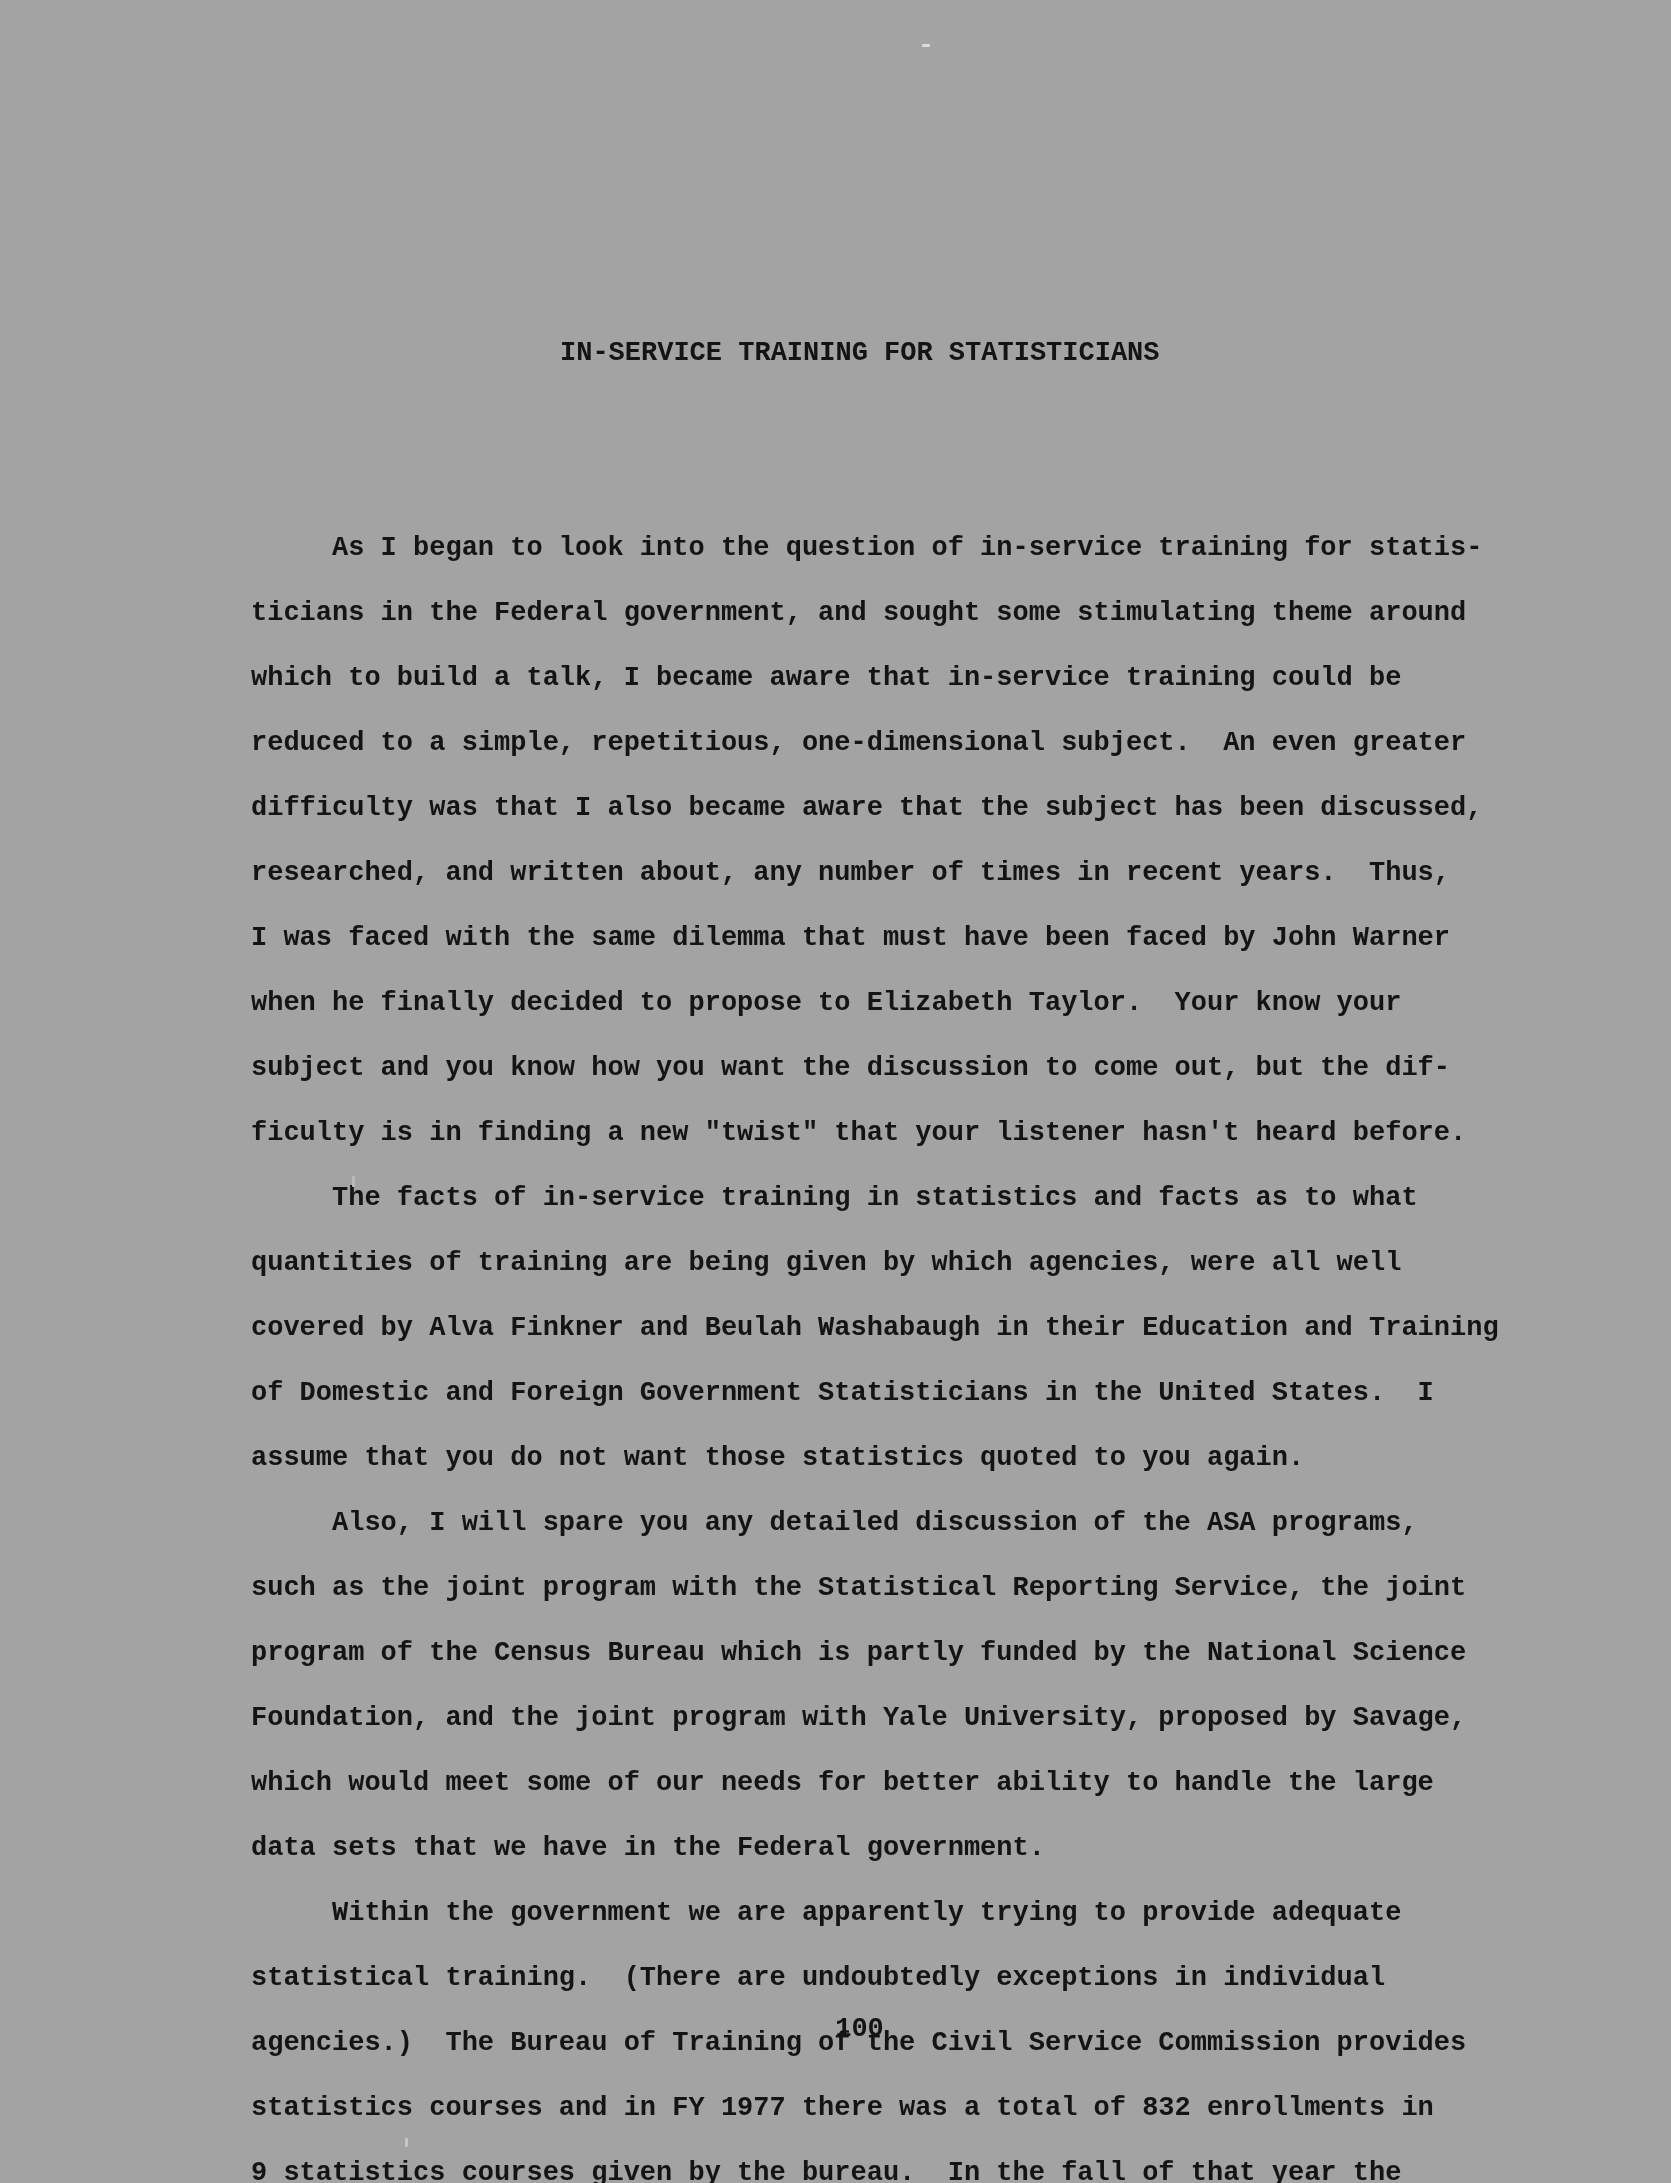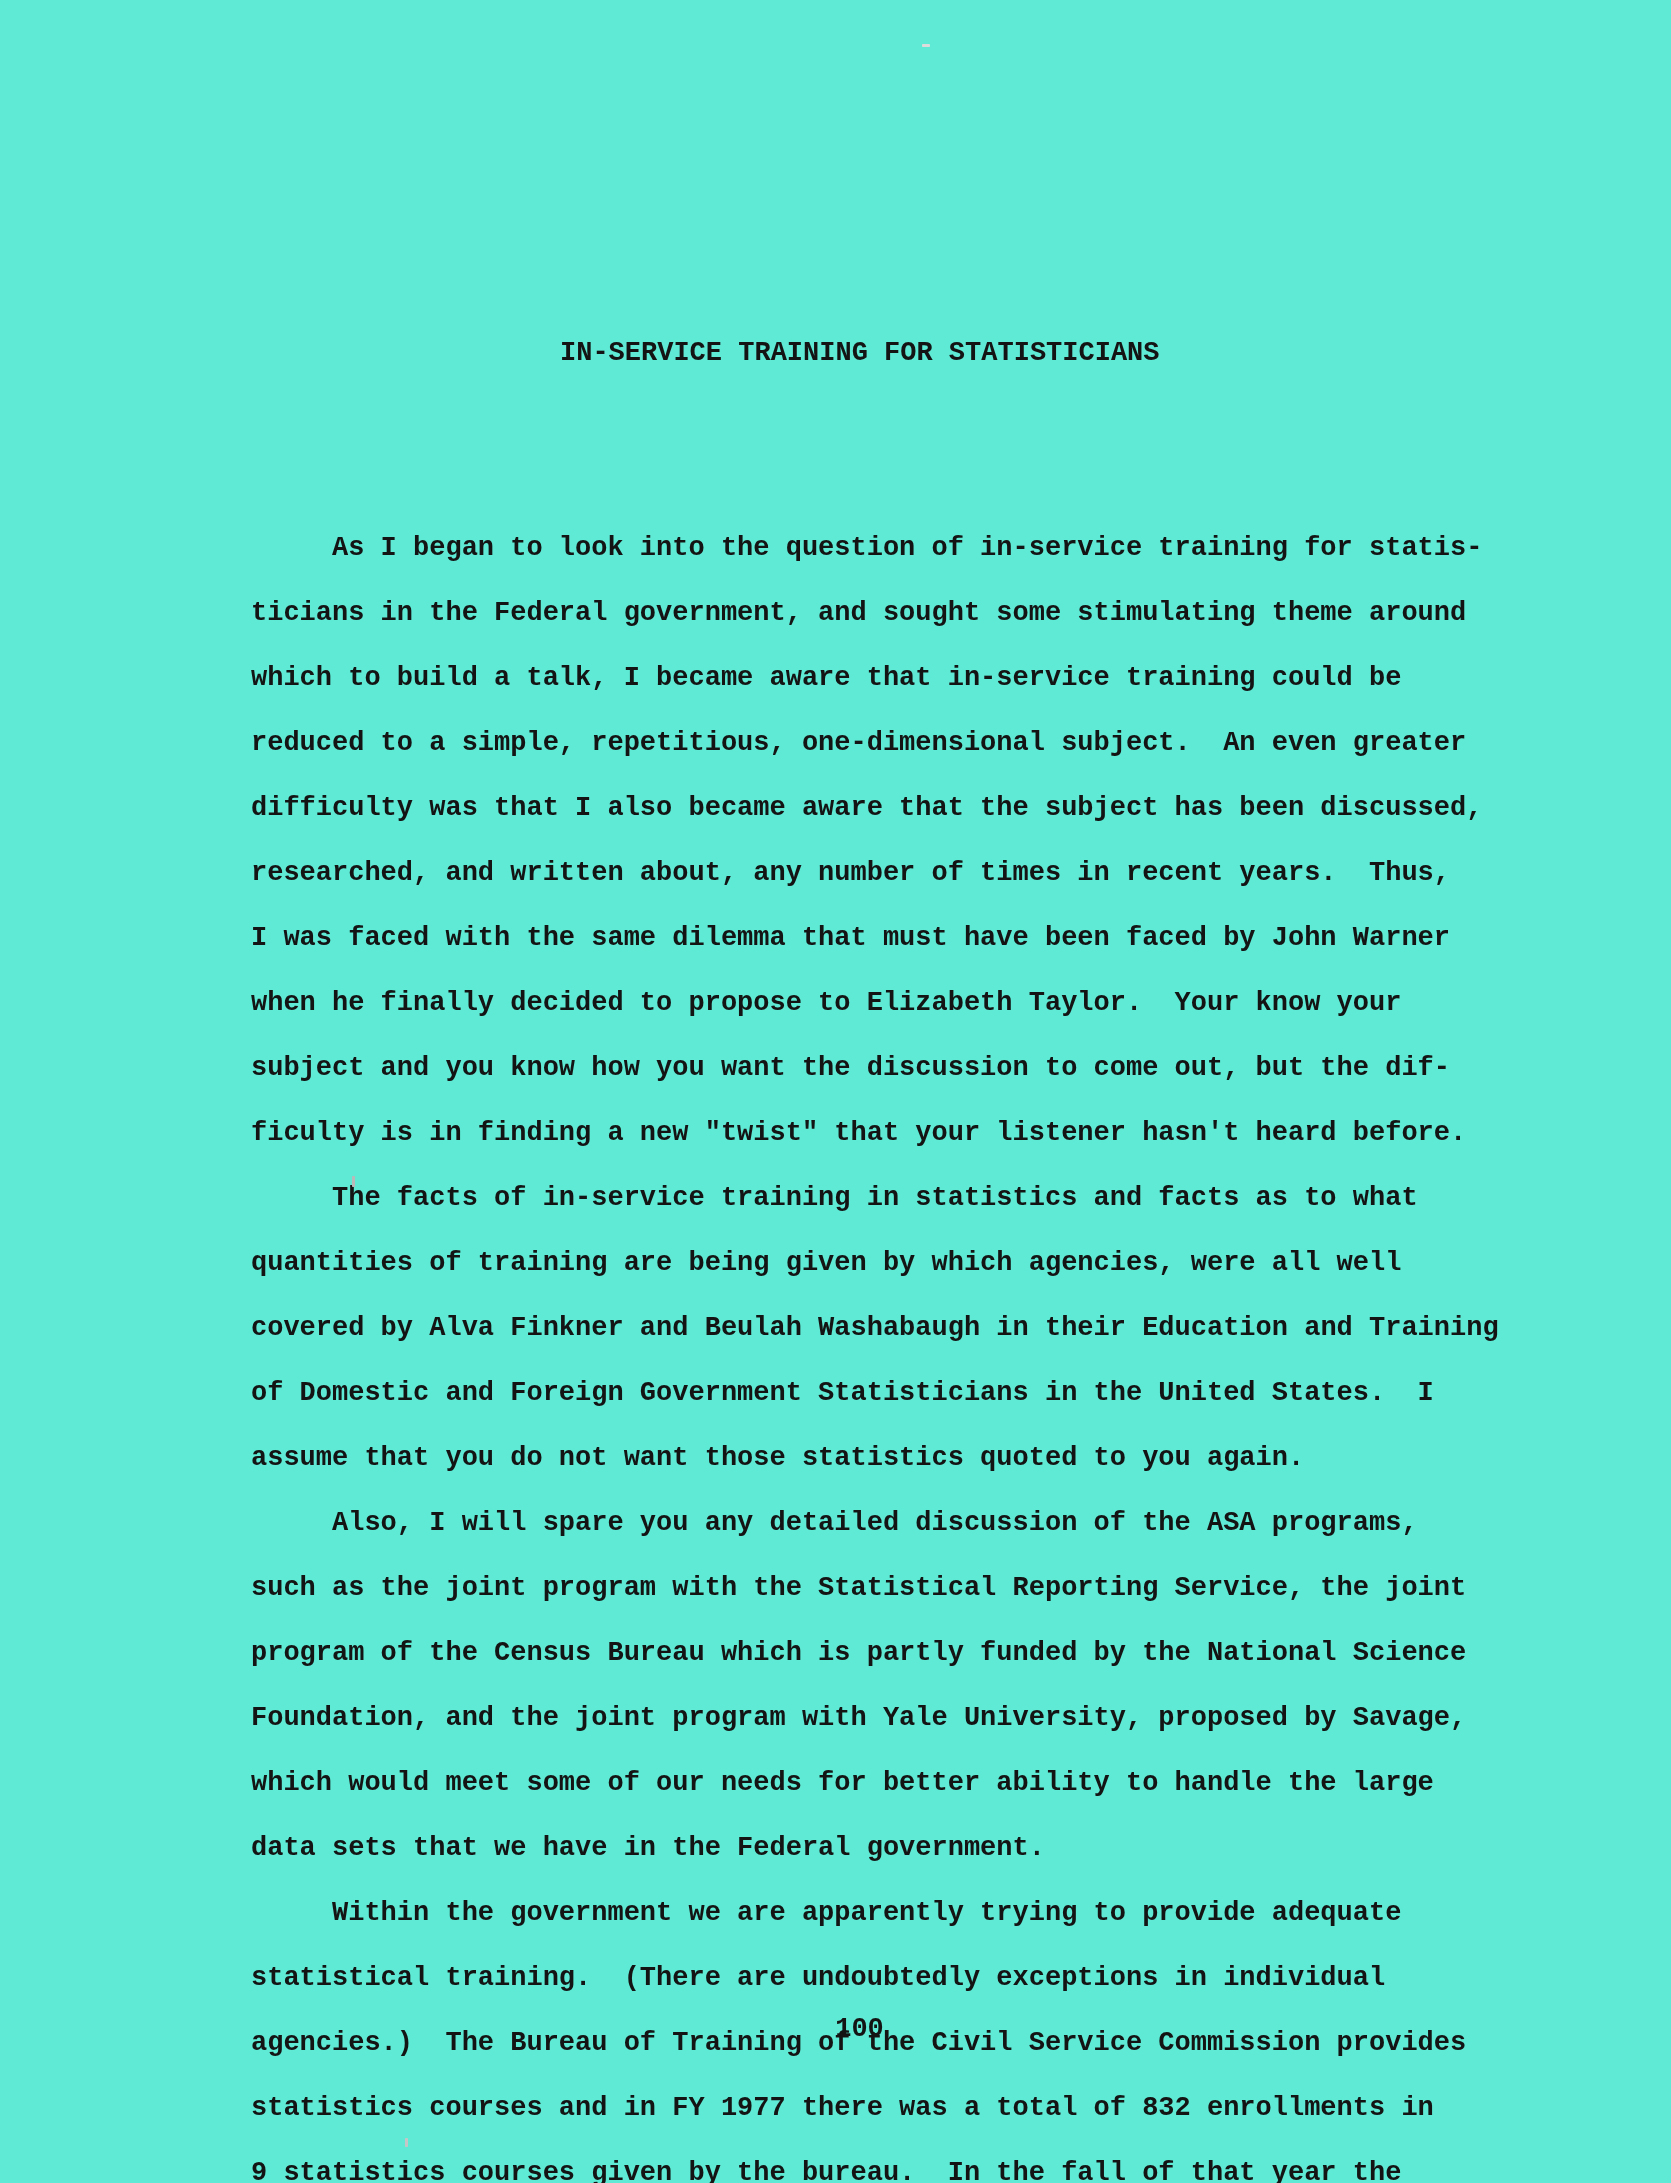--- a/index.html
+++ b/index.html
@@ -1,21 +1,21 @@
 <!DOCTYPE html>
 <html style="font-size:13.5px"><head>
 <meta charset="utf-8">
 <title>Document Page</title>
 <style>
   html,body{margin:0;padding:0;background:#ffffff;}
   .page{
     position:relative;
     width:1672px;
     height:2183px;
-    background:#5eead4;
+    background:#a3a3a3;
     overflow:hidden;
     font-family:"Liberation Mono","DejaVu Sans Mono",monospace;
   }
   .textcol{
     position:absolute;
     left:251px;
     top:191px;
     width:1312px;
     font-size:27px;
     line-height:65px;

